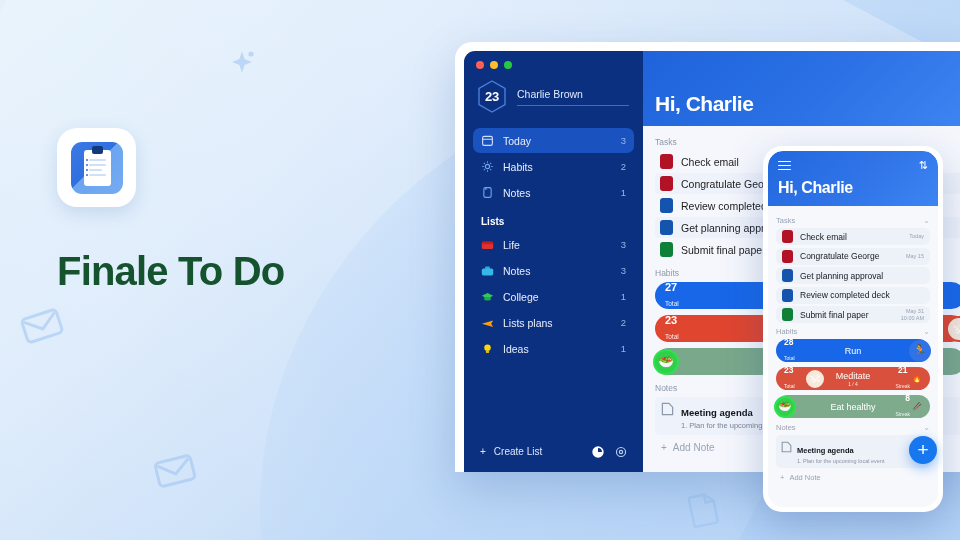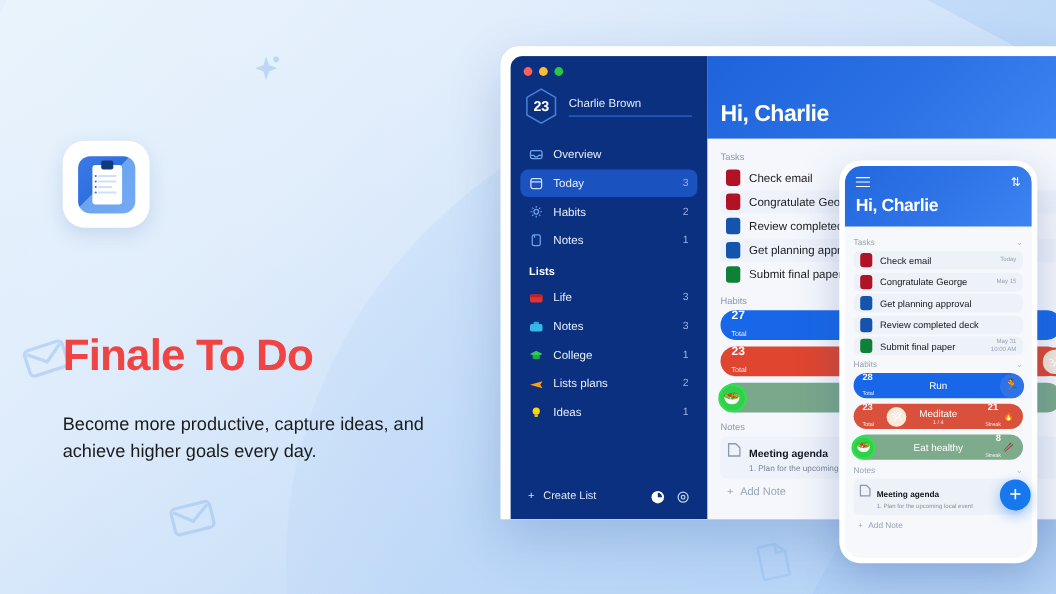--- a/index.html
+++ b/index.html
@@ -49,21 +49,21 @@
     position: absolute; left: 21px; top: 4px; width: 11px; height: 8px;
     background: #123a7a; border-radius: 2px;
   }
   .app-icon .ln {
     position: absolute; left: 18px; height: 2px; background: #cfe0f8; border-radius: 1px;
   }
   .app-icon .dot {
     position: absolute; left: 15px; width: 2px; height: 2px; background: #2f6fe0; border-radius: 50%;
   }
   .hero-title {
-    margin-top: 96px; font-size: 40px; font-weight: bold; color: #ef4444;
+    margin-top: 44px; font-size: 40px; font-weight: bold; color: #14532d;
     letter-spacing: -0.8px; line-height: 1;
   }
   .hero-sub {
     margin-top: 32px; font-size: 16.5px; line-height: 1.45; color: #1b1b1b; max-width: 330px;
   }
 
   
   .desk-wrap {
     position: absolute; left: 455px; top: 42px; width: 520px; height: 430px;
     background: #ffffff; border-radius: 17px 17px 0 0;
@@ -237,21 +237,20 @@
         <div class="ln" style="top:17px;width:17px"></div>
       <div class="dot" style="top:22px"></div>
         <div class="ln" style="top:22px;width:17px"></div>
       <div class="dot" style="top:27px"></div>
         <div class="ln" style="top:27px;width:13px"></div>
       <div class="dot" style="top:32px"></div>
         <div class="ln" style="top:32px;width:17px"></div>
     </div>
   </div>
   <div class="hero-title">Finale To Do</div>
-  <div class="hero-sub">Become more productive, capture ideas, and achieve higher goals every day.</div>
 </div>
 
 <div class="desk-wrap">
  <div class="desk">
 
   <div class="side">
     <div class="tl-dots">
       <i style="background:#ff5f57"></i>
       <i style="background:#febc2e"></i>
       <i style="background:#28c840"></i>
@@ -261,30 +260,20 @@
       <div class="hexbadge">
         <svg width="30" height="33" viewBox="0 0 30 33">
               <path d="M15 1 L28 8.5 V24.5 L15 32 L2 24.5 V8.5 Z" fill="#0b3080" stroke="#4a7fd6" stroke-width="1.4"></path>
             </svg>
         <span>23</span>
       </div>
       <div class="pname">Charlie Brown</div>
     </div>
 
     <div class="nav">
-      <div class="nitem">
-        <span class="ico">
-          <svg width="13" height="13" viewBox="0 0 16 16">
-                <rect x="1.5" y="3.5" width="13" height="9" rx="2" fill="none" stroke="#6fa3ea" stroke-width="1.4"></rect>
-                <path d="M1.5 9 h4 l1 1.5 h3 l1 -1.5 h4" fill="none" stroke="#6fa3ea" stroke-width="1.4"></path>
-              </svg>
-        </span>
-        <span class="lbl">Overview</span>
-        <span class="cnt"></span>
-      </div>
       <div class="nitem active">
         <span class="ico">
           <svg width="13" height="13" viewBox="0 0 16 16">
                 <rect x="2" y="3" width="12" height="11" rx="2" fill="none" stroke="#cfe0fa" stroke-width="1.4"></rect>
                 <path d="M2 6.5 h12" stroke="#cfe0fa" stroke-width="1.4"></path>
               </svg>
         </span>
         <span class="lbl">Today</span>
         <span class="cnt">3</span>
       </div>

